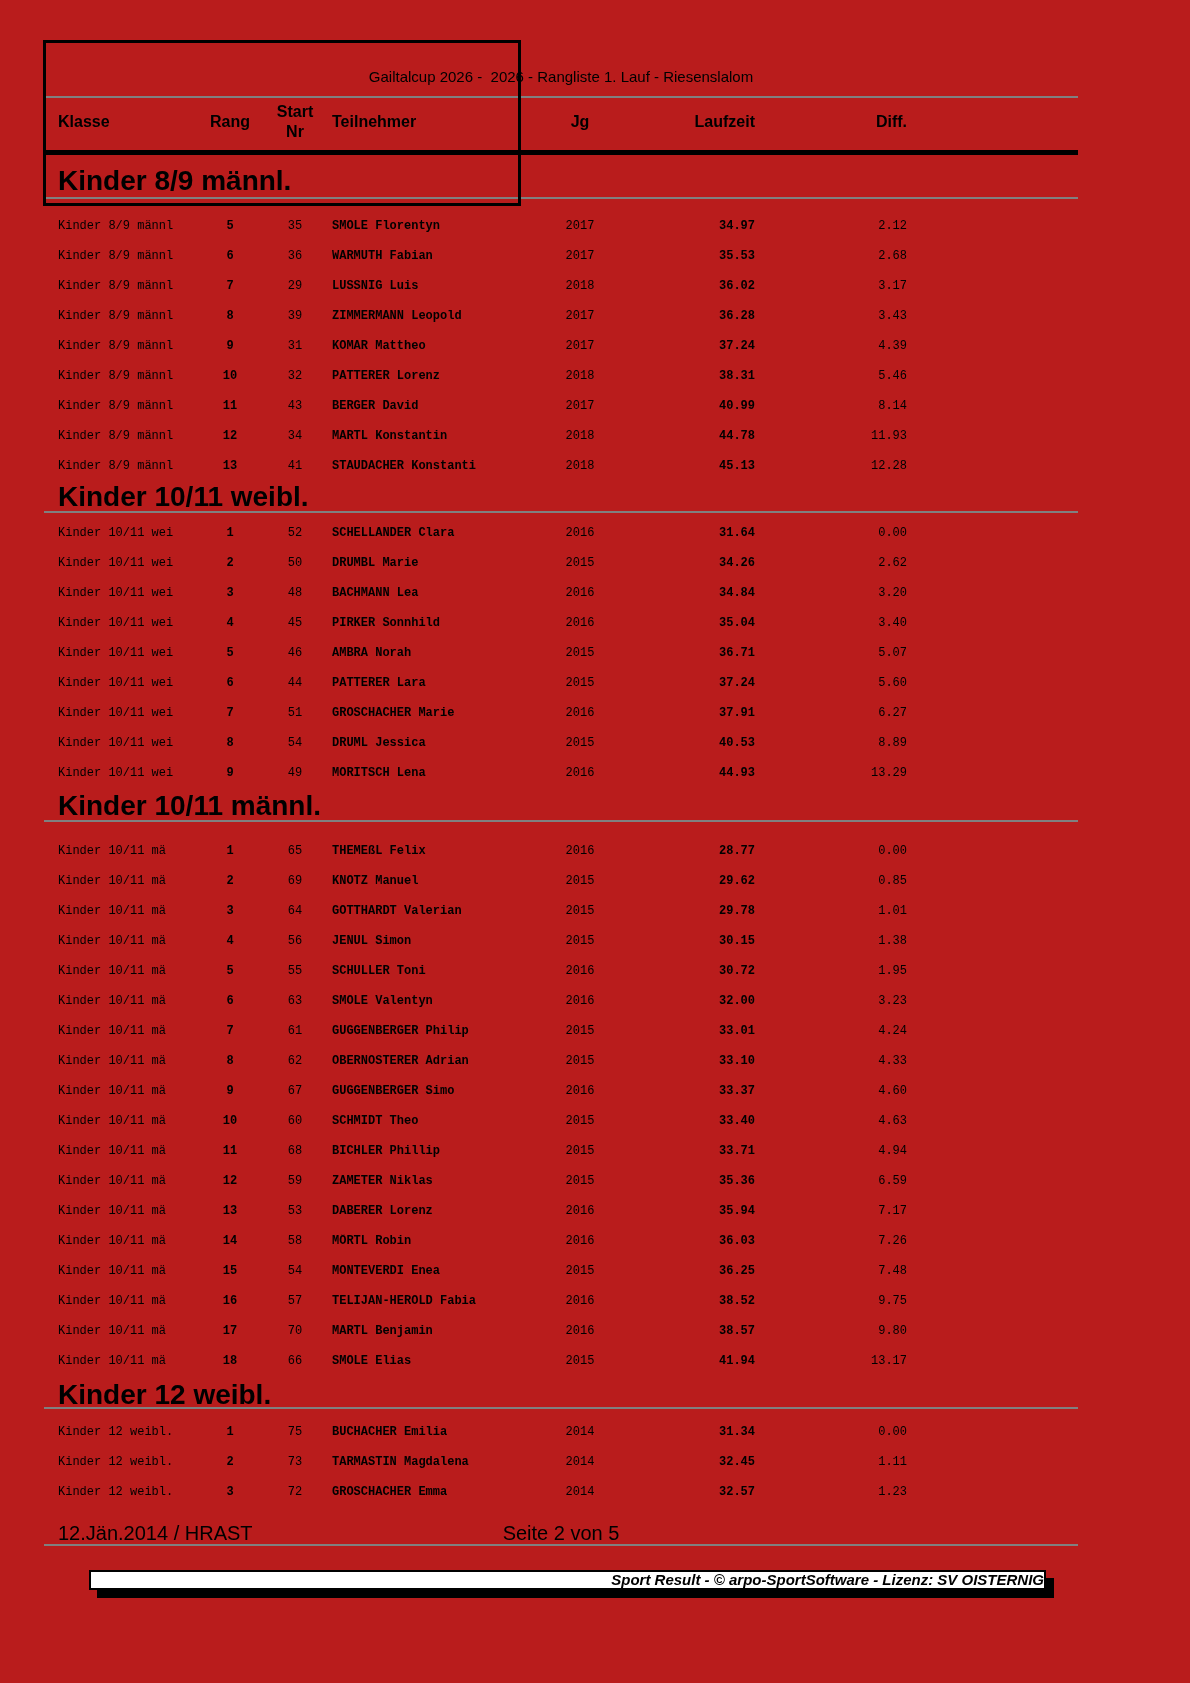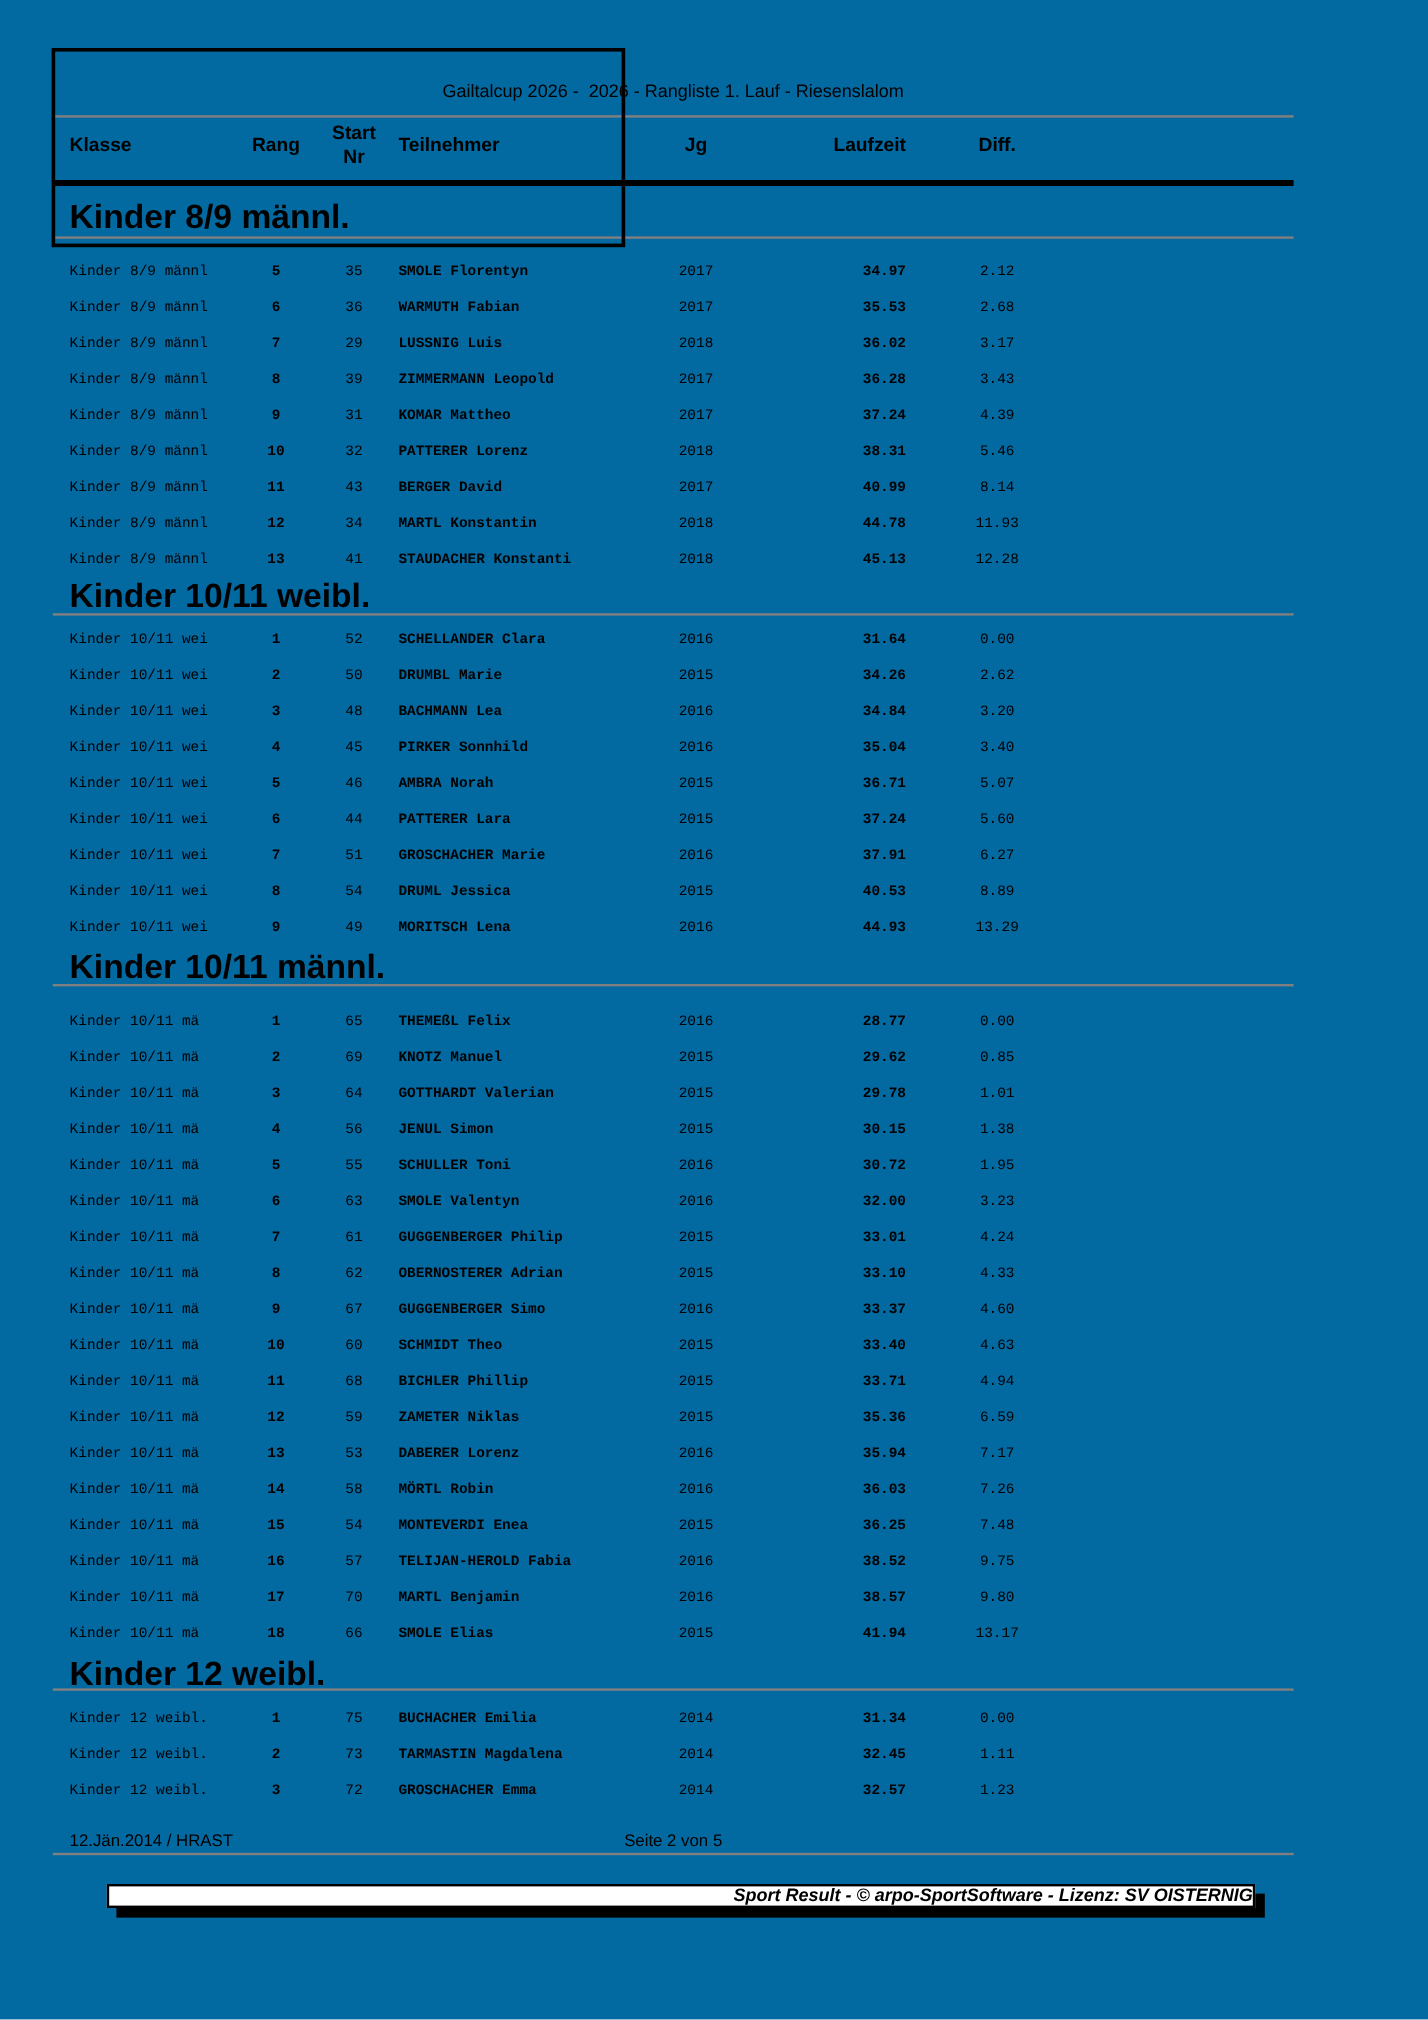--- a/index.html
+++ b/index.html
@@ -1,46 +1,46 @@
 <!DOCTYPE html>
 <html><head>
 <meta charset="utf-8">
 <style>
   html,body{margin:0;padding:0;background:#ffffff;}
-  .page{position:relative;width:1190px;height:1683px;background:#0369a1;
+  .page{position:relative;width:1190px;height:1683px;background:#b91c1c;
         font-family:"Liberation Sans",sans-serif;color:#000;overflow:hidden;}
   .content{position:absolute;left:44px;top:0;width:1034px;height:100%;}
 
   .title{position:absolute;top:68px;left:0;width:100%;text-align:center;
          font-size:15px;line-height:18px;white-space:pre;}
   .rule{position:absolute;left:0;width:100%;background:#808080;height:2px;}
   .rule.thick{background:#000;height:5px;}
 
   .grid{display:grid;grid-template-columns:151px 70px 60px 190px 130px 110px 152px auto;
         align-items:center;}
   .head-row{position:absolute;top:100px;left:0;width:100%;height:44px;font-weight:bold;font-size:16px;}
   .c.klasse{padding-left:14px;}
   .c.rang{text-align:center;font-weight:bold;}
   .c.nr{text-align:center;}
   .c.name{padding-left:7px;font-weight:bold;white-space:nowrap;overflow:hidden;}
   .c.jg{text-align:center;}
   .c.laufzeit{text-align:right;font-weight:bold;}
-  .c.diff{text-align:center;}
+  .c.diff{text-align:right;}
   .head-row .c{font-weight:bold;}
   .two-line{text-align:center;line-height:20px;}
 
   .section-heading{position:absolute;left:0;width:100%;font-size:28px;font-weight:bold;
                    line-height:26px;padding-left:14px;box-sizing:border-box;}
   .rows{position:absolute;left:0;width:100%;}
   .row{height:30px;font-size:12px;font-family:Liberation Mono, monospace;}
 
   .frame-box{position:absolute;left:43px;top:40px;width:478px;height:166px;
              border:3px solid #000;box-sizing:border-box;background:transparent;}
 
-  .footer-line{position:absolute;left:0;width:100%;height:18px;font-size:14px;line-height:18px;}
+  .footer-line{position:absolute;left:0;width:100%;height:18px;font-size:20px;line-height:18px;}
   .f-left{position:absolute;left:14px;top:0;}
   .f-center{position:absolute;left:0;width:100%;text-align:center;top:0;}
   .f-right{position:absolute;right:0;top:0;}
 
   .banner{position:absolute;left:89px;top:1570px;width:957px;height:20px;
           border:2px solid #000;box-sizing:border-box;background:#fff;
           box-shadow:8px 8px 0 0 #000;text-align:right;
           font-size:15px;font-weight:bold;font-style:italic;line-height:16px;}
 </style>
 </head>

